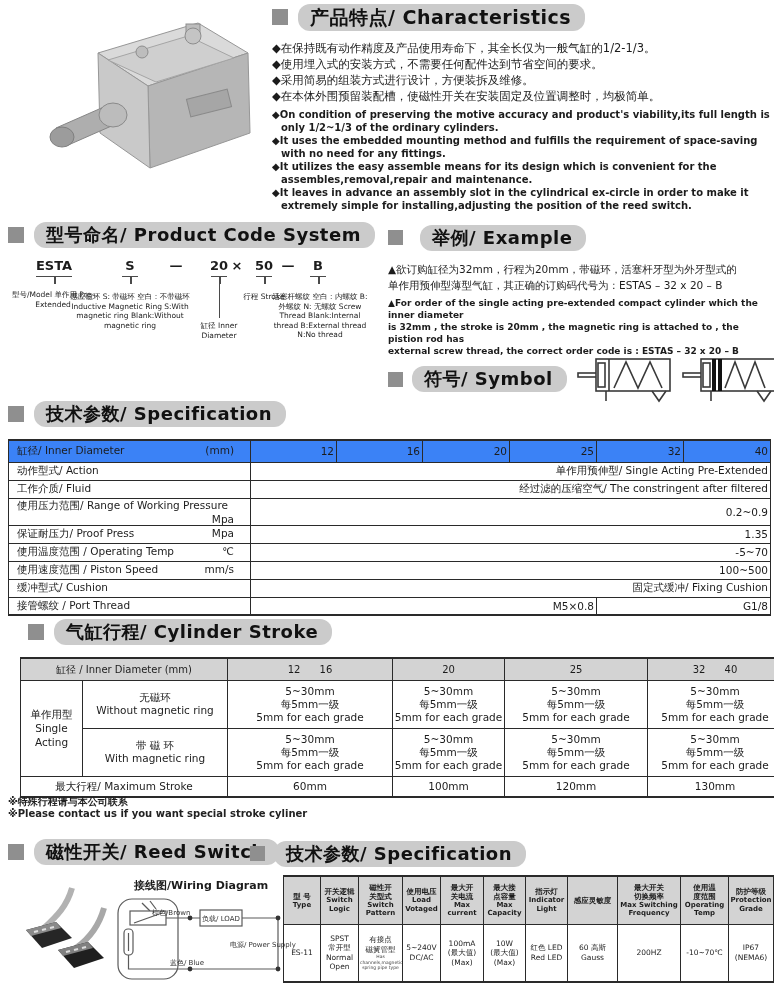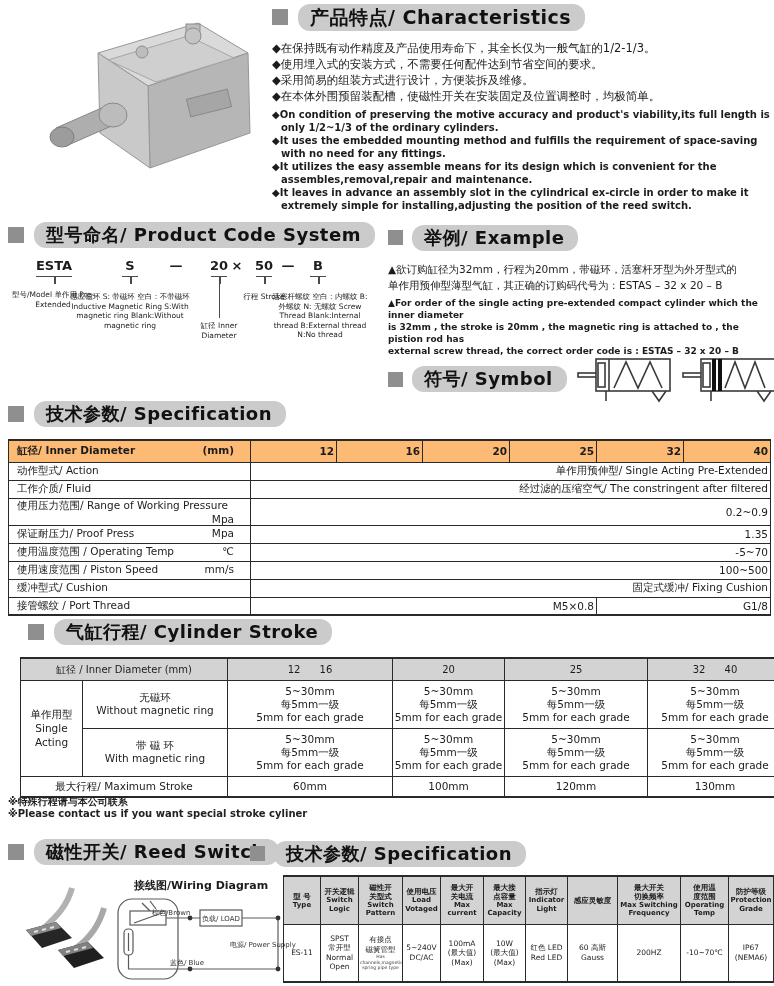--- a/index.html
+++ b/index.html
@@ -26,21 +26,21 @@
 
   
   .ex-cn { font-size:10.5px; line-height:15.5px; margin-top:11px; }
   .ex-en { font-size:9px; font-weight:600; line-height:12px; margin-top:4px; }
 
   
   table { border-collapse:collapse; table-layout:fixed; }
   td { border:1px solid #2a2a2a; overflow:hidden; }
   .spec-table { width:762px; border-top:2.5px solid #2a2a2a; border-bottom:2.5px solid #2a2a2a; }
   .spec-table td { height:18px; font-size:10.5px; text-align:right; padding:0 2px; }
-  .spec-table tr.hdr td { height:22px; background:#fdba74;font-weight:bold; }
+  .spec-table tr.hdr td { height:22px; background:#3b82f6; }
   .spec-table td.lbl { text-align:left; padding-left:8px; }
   .spec-table td.lbl .u { float:right; padding-right:14px; }
 
   .stroke-table { width:762px; border-top:2.5px solid #2a2a2a; border-bottom:2.5px solid #2a2a2a; }
   .stroke-table td { font-size:10.5px; text-align:center; line-height:13px; }
   .stroke-table tr.hdr td { height:22px; background:#d3d3d3; font-size:10px; }
   .stroke-table td.grp { font-size:10.5px; line-height:14px; }
   .stroke-table .cellgrade { height:48px; }
   .stroke-table tr.maxrow td { height:21px; }
 
@@ -136,21 +136,21 @@
 空白：内螺纹
 B: 外螺纹
 N: 无螺纹
 Screw Thread
 Blank:Internal thread
 B:External thread
 N:No thread</div>
 </div>
 
 <div class="abs" style="left:388px; top:225px; width:386px;">
-  <div class="sec-head" style="gap:9px;">
+  <div class="sec-head" style="gap:17px;">
     <div class="marker" style="width:15px;height:15px;"></div>
     <div class="banner sm">举例/ Example</div>
   </div>
   <div class="ex-cn pl">▲欲订购缸径为32mm，行程为20mm，带磁环，活塞杆牙型为外牙型式的
 单作用预伸型薄型气缸，其正确的订购码代号为：ESTAS – 32 x 20 – B</div>
   <div class="ex-en pl">▲For order of the single acting pre-extended  compact cylinder which the inner diameter
 is 32mm , the stroke is 20mm , the magnetic ring is attached to , the pistion rod has
 external screw thread, the correct order code is : ESTAS – 32 x 20 – B</div>
 </div>
 

